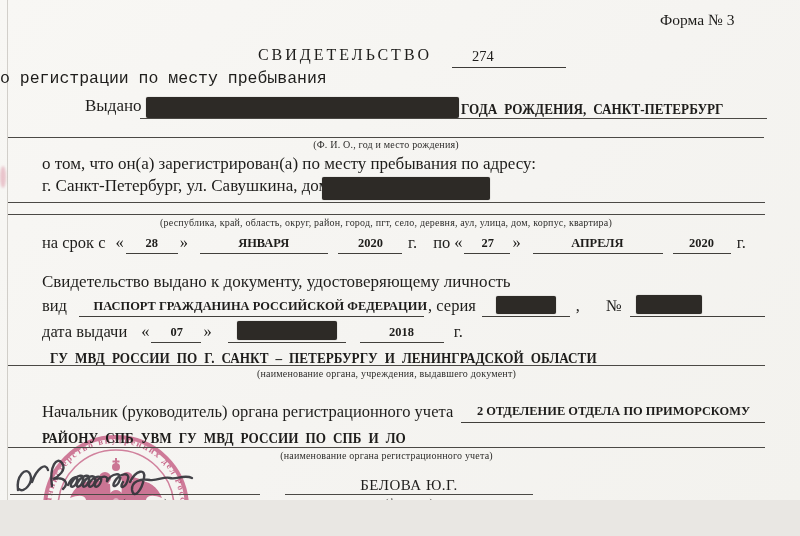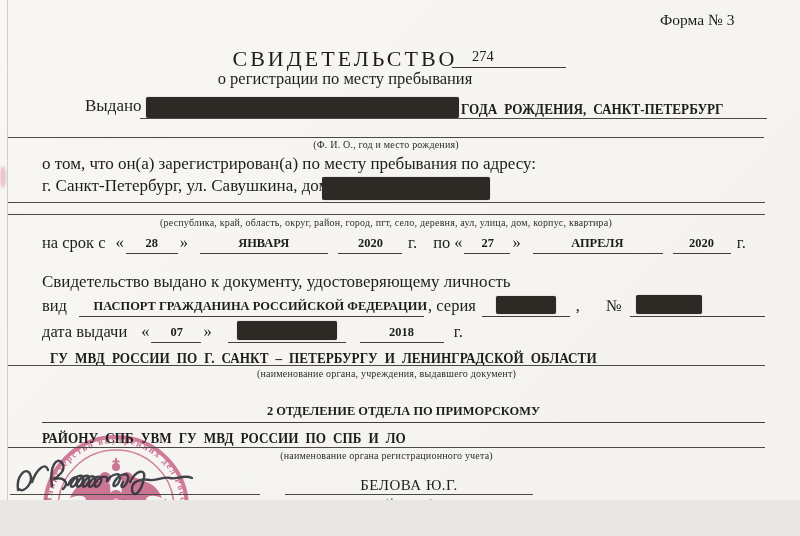--- a/index.html
+++ b/index.html
@@ -13,22 +13,22 @@
   .smudge{left:0;top:166px;width:6px;height:22px;background:rgba(210,115,140,.38);border-radius:50%;filter:blur(1px);}
   .t17{font-size:17px;}
   .t16{font-size:16.5px;}
   .cond{display:inline-block;font-weight:bold;font-size:13.5px;transform:scaleX(.92);transform-origin:center;white-space:nowrap;}
   .cond-l{display:inline-block;font-weight:bold;font-size:14px;transform:scaleX(.94);transform-origin:0 50%;white-space:nowrap;word-spacing:4px;}
   .cap{font-size:10px;color:#2e2d2b;text-align:center;letter-spacing:.2px;}
   .rule{height:0;border-top:1.5px solid #4b4945;}
   .redact{background:#2d2a26;border-radius:2px;box-shadow:0 0 1px rgba(0,0,0,.5);}
   .row{display:flex;align-items:center;}
   .seg{border-bottom:1.6px solid #413f3b;text-align:center;height:22px;box-sizing:border-box;white-space:nowrap;}
-  .title{font-size:22px;letter-spacing:3px;text-align:center;}
-  .subtitle{font-size:16.5px;text-align:center;}
+  .title{font-size:16px;letter-spacing:3px;text-align:center;}
+  .subtitle{font-size:16.5px;text-align:left;font-family:Liberation Mono, monospace;}
   .num{font-size:14.5px;}
   .z2{z-index:2;}
   svg{display:block;}
 </style>
 </head>
 <body>
 
 <div class="page">
 
   <div class="abs left-edge"></div>
@@ -96,20 +96,21 @@
     <span class="seg" style="width:118px;"><span class="redact" style="display:inline-block;width:100px;height:19px;vertical-align:bottom;margin-bottom:1px;"></span></span>
     <span class="seg" style="width:84px;margin-left:14px;"><b class="cond">2018</b></span>
     <span style="margin-left:10px;">г.</span>
   </div>
 
   <div class="abs" style="top:349px;left:50px;"><span class="cond-l">ГУ МВД РОССИИ ПО Г. САНКТ – ПЕТЕРБУРГУ И ЛЕНИНГРАДСКОЙ ОБЛАСТИ</span></div>
   <div class="abs rule" style="top:365px;left:8px;width:757px;"></div>
   <div class="abs cap" style="top:368px;left:8px;width:757px;">(наименование органа, учреждения, выдавшего документ)</div>
 
   <div class="abs row z2" style="top:401px;left:42px;width:723px;height:22px;">
+    <span class="t16" style="margin-right:8px;white-space:nowrap;">Начальник (руководитель) органа регистрационного учета</span>
     <span class="seg" style="flex:1;"><b class="cond">2 ОТДЕЛЕНИЕ ОТДЕЛА ПО ПРИМОРСКОМУ</b></span>
   </div>
   <div class="abs z2" style="top:429px;left:42px;"><span class="cond-l">РАЙОНУ СПБ УВМ ГУ МВД РОССИИ ПО СПБ И ЛО</span></div>
   <div class="abs rule z2" style="top:447px;left:8px;width:757px;"></div>
   <div class="abs cap z2" style="top:450px;left:8px;width:757px;">(наименование органа регистрационного учета)</div>
 
   <svg class="abs" style="top:432px;left:40px;z-index:1;opacity:.9;" width="152" height="152" viewBox="0 0 152 152">
     <defs>
       <path id="ringPath" d="M 11,76 A 65,65 0 1 1 141,76 A 65,65 0 1 1 11,76"></path>
       <path id="codePath" d="M 34,92 Q 76,112 118,92"></path>

